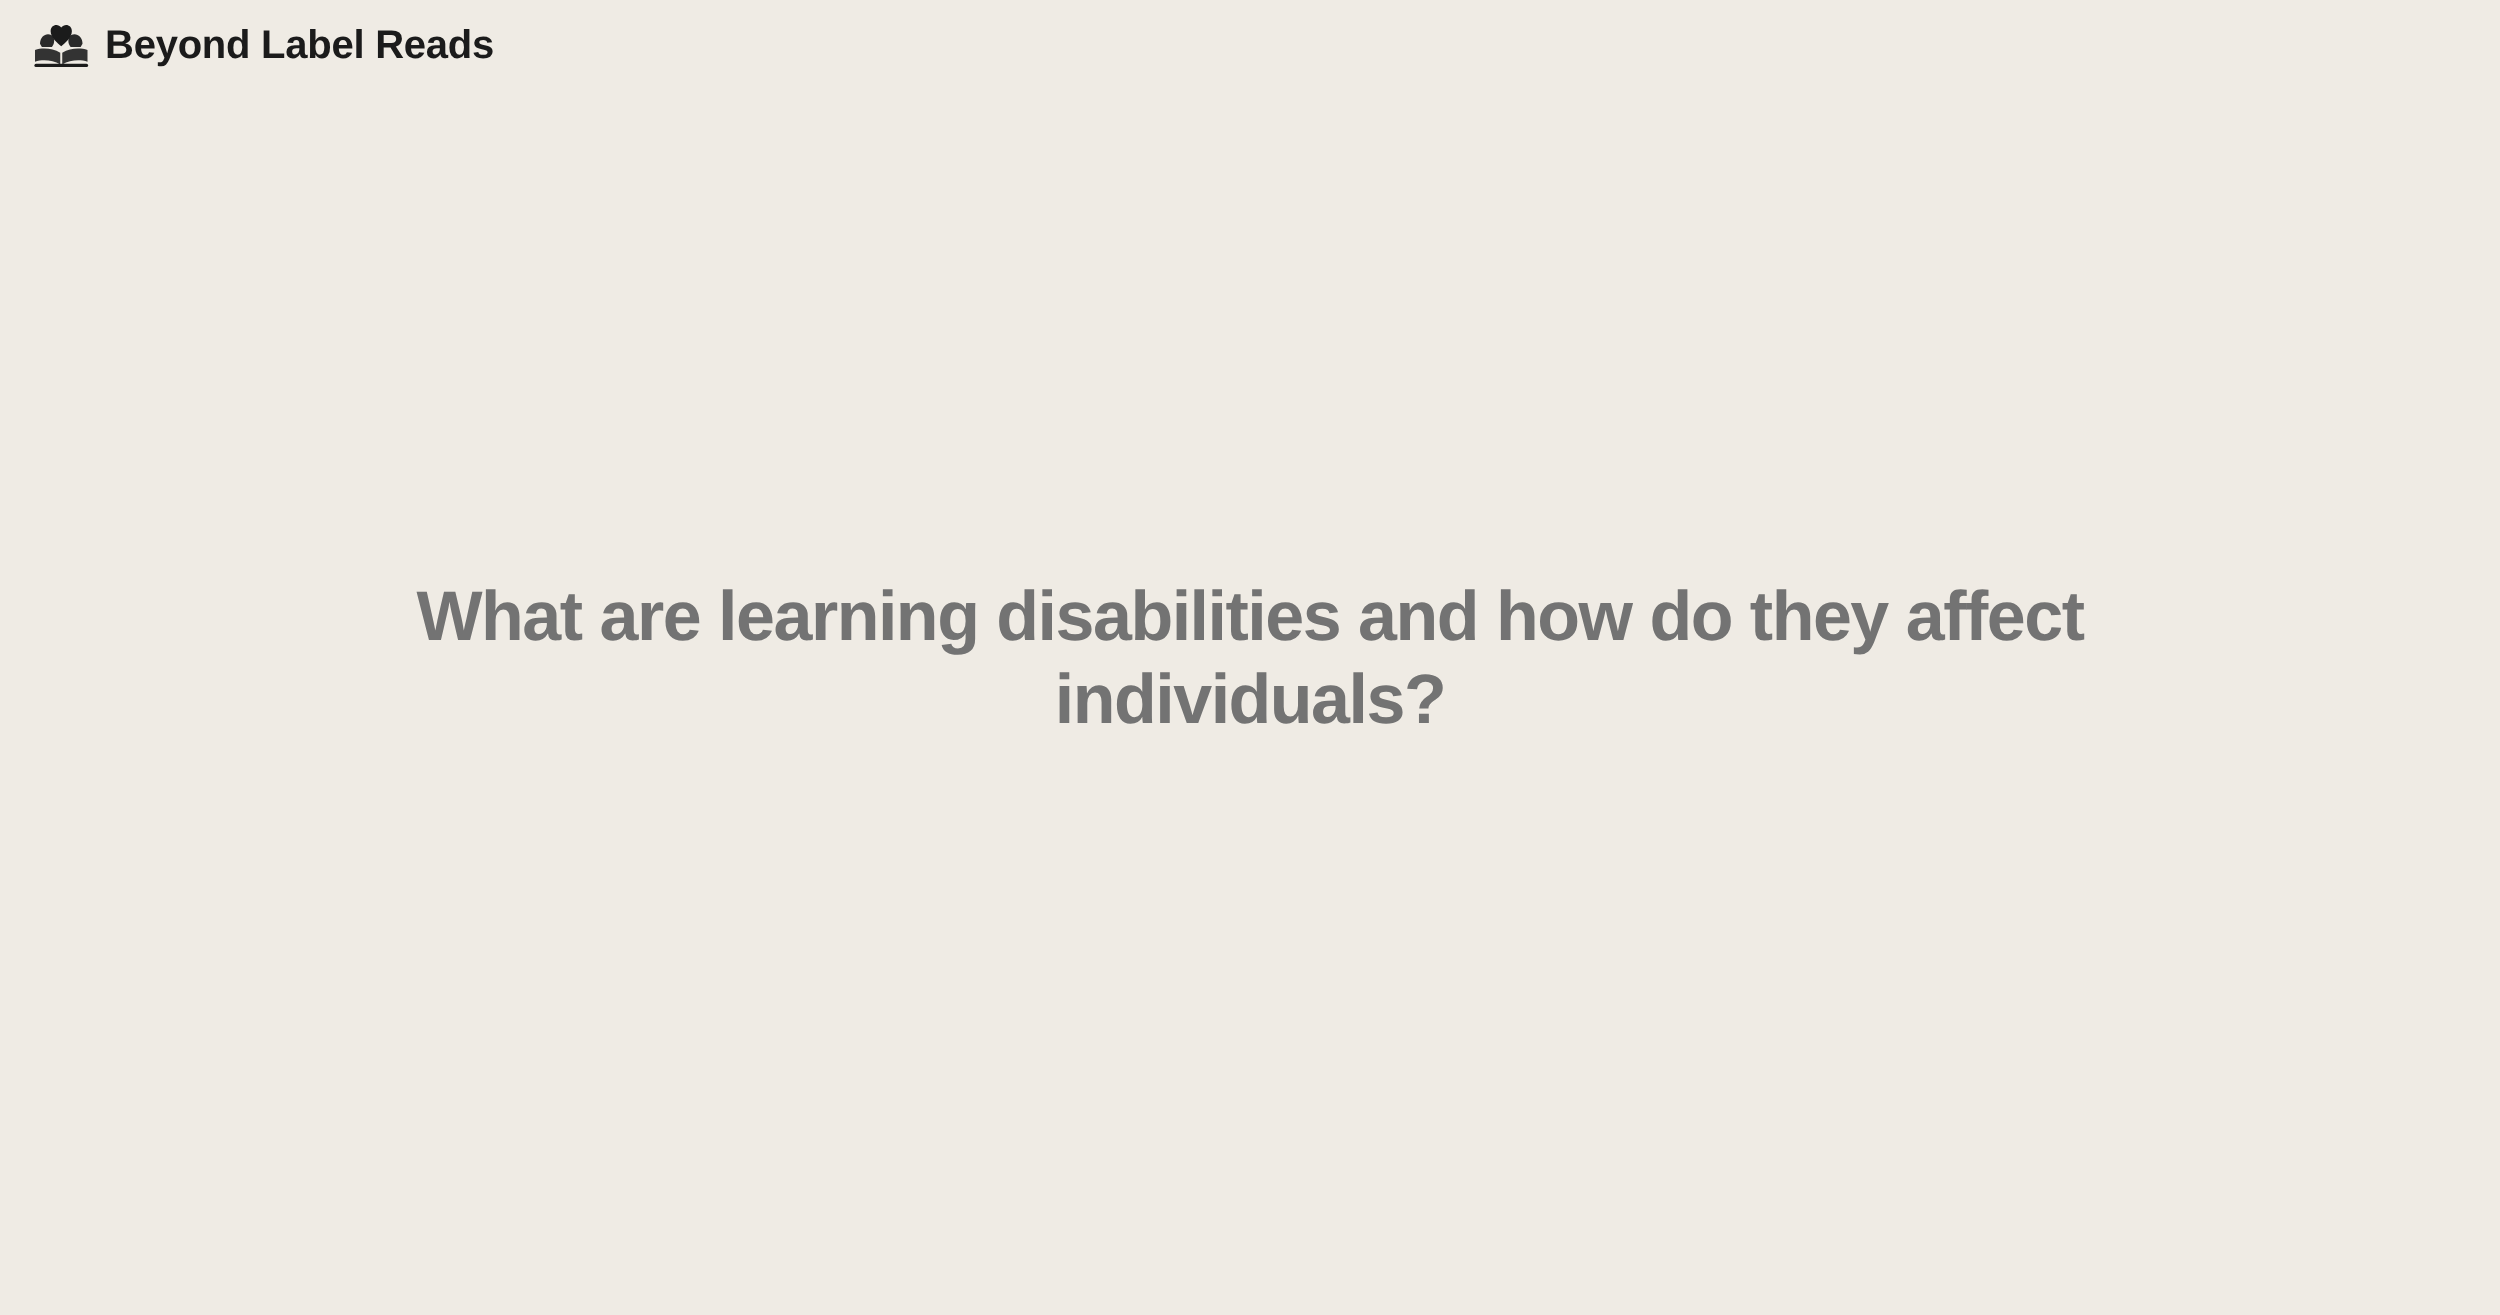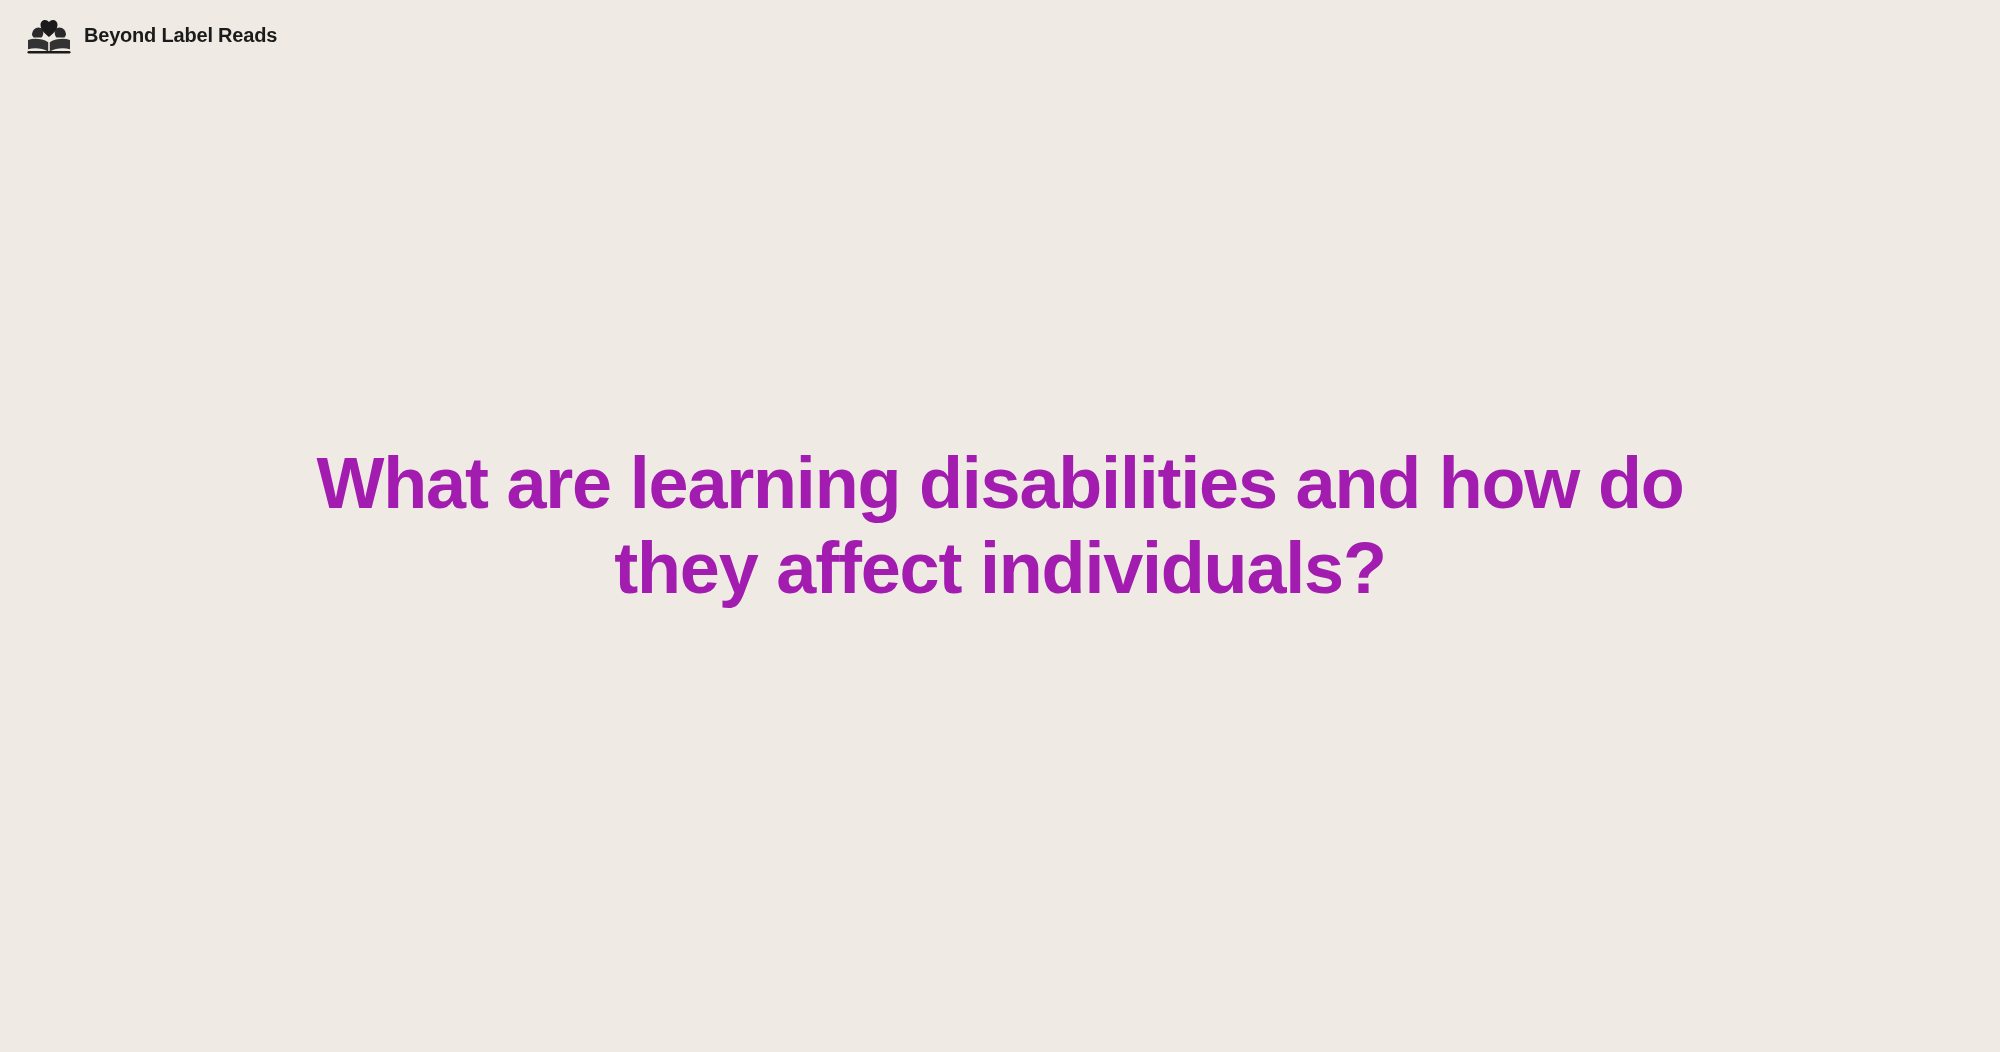--- a/index.html
+++ b/index.html
@@ -30,21 +30,21 @@
 
   .brand-mark {
     width: 46px;
     height: 40px;
     flex: 0 0 auto;
     display: block;
   }
 
   .brand-name {
     font-family: "Liberation Sans", sans-serif;
-    font-size: 20px;
+    font-size: 32px;
     font-weight: bold;
     letter-spacing: -0.2px;
     color: #1b1b1b;
     line-height: 1;
     white-space: nowrap;
   }
 
   
   .hero {
     position: absolute;
@@ -62,24 +62,24 @@
     width: 1600px;
     margin: 0 auto;
     text-align: center;
     pointer-events: auto;
   }
 
   .hero-title {
     margin: 14px;
     font-family: "Liberation Sans", sans-serif;
     font-weight: bold;
-    font-size: 72px;
+    font-size: 56px;
     line-height: 1.18;
     letter-spacing: -1.2px;
-    color: #a21caf;
+    color: #737373;
     text-align: center;
     max-width: 1500px;
     margin-left: auto;
     margin-right: auto;
   }
 </style>
 </head>
 <body>
 
 <div class="brand">

